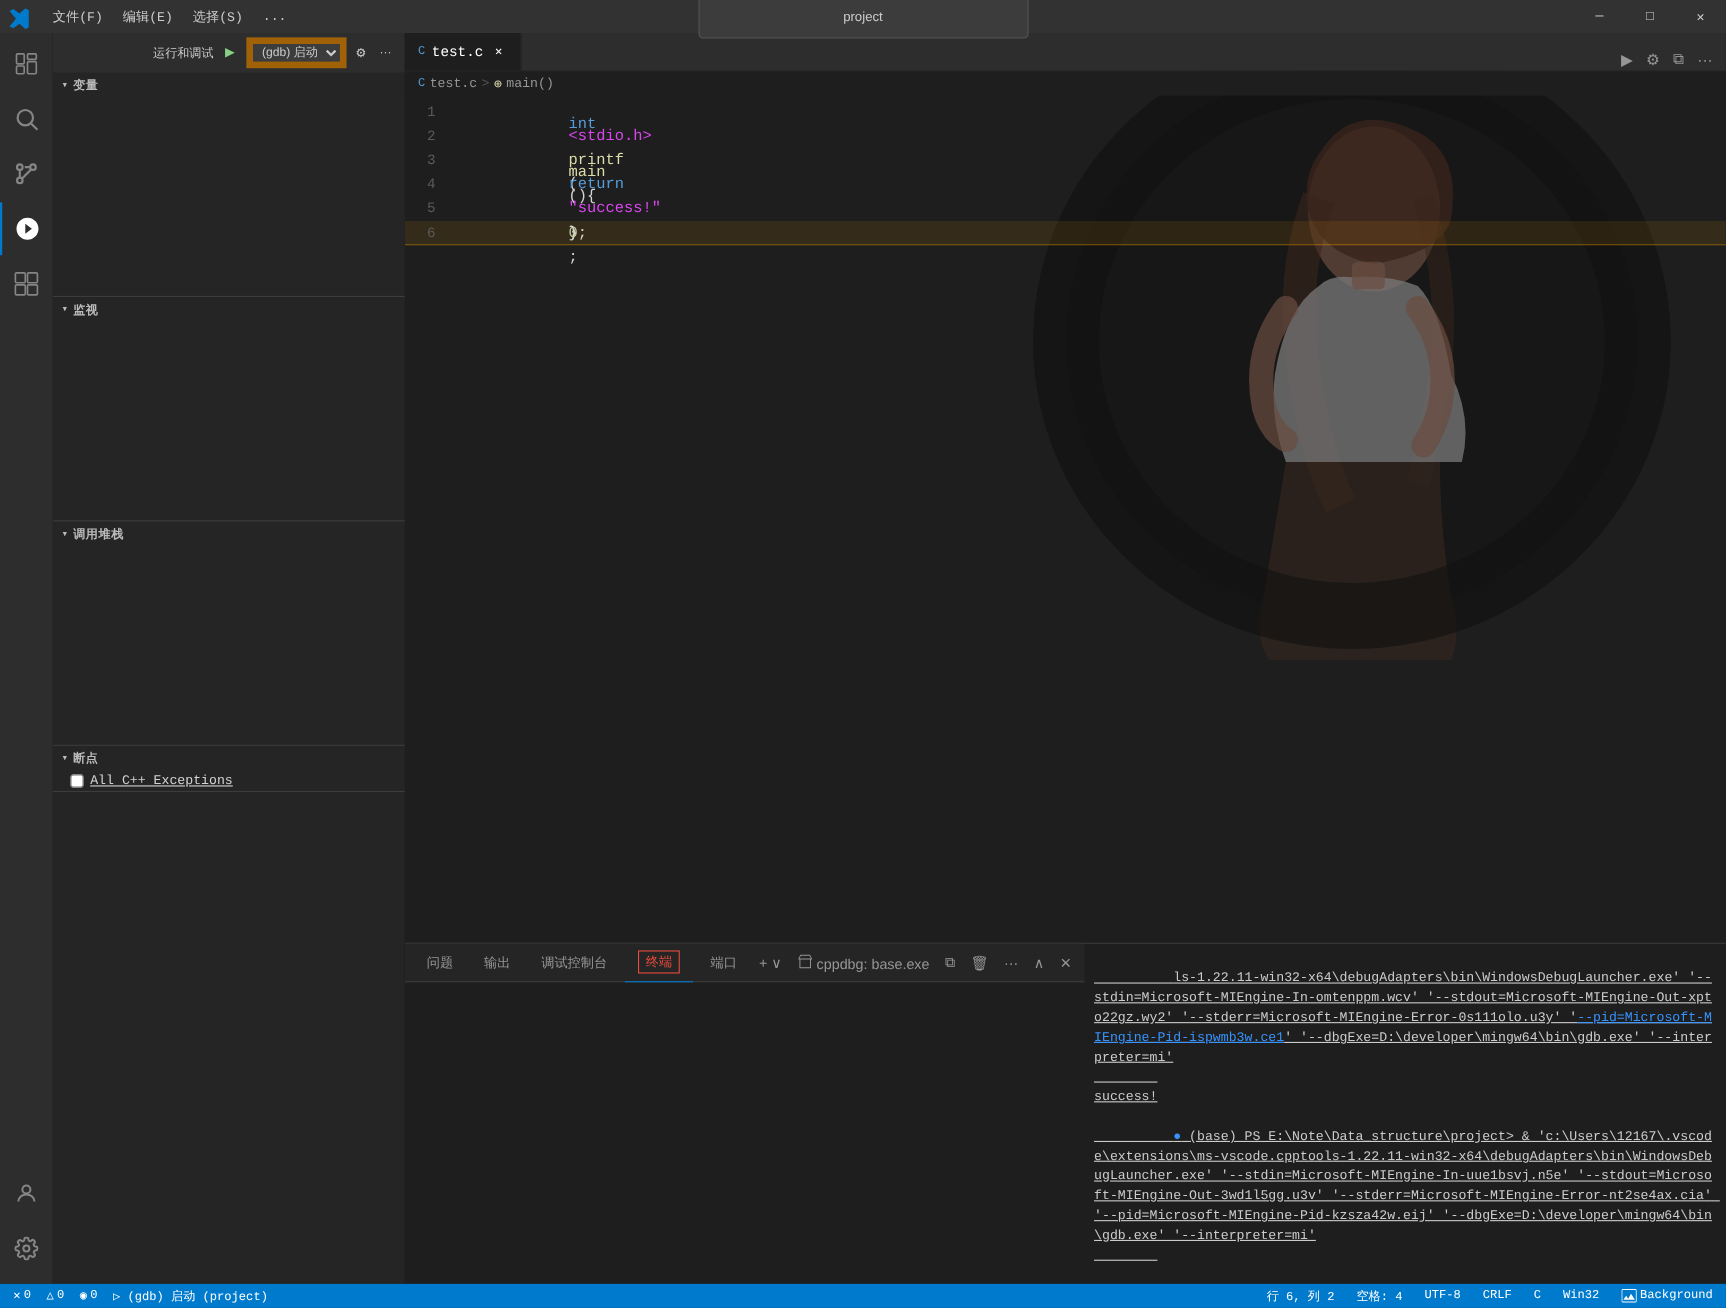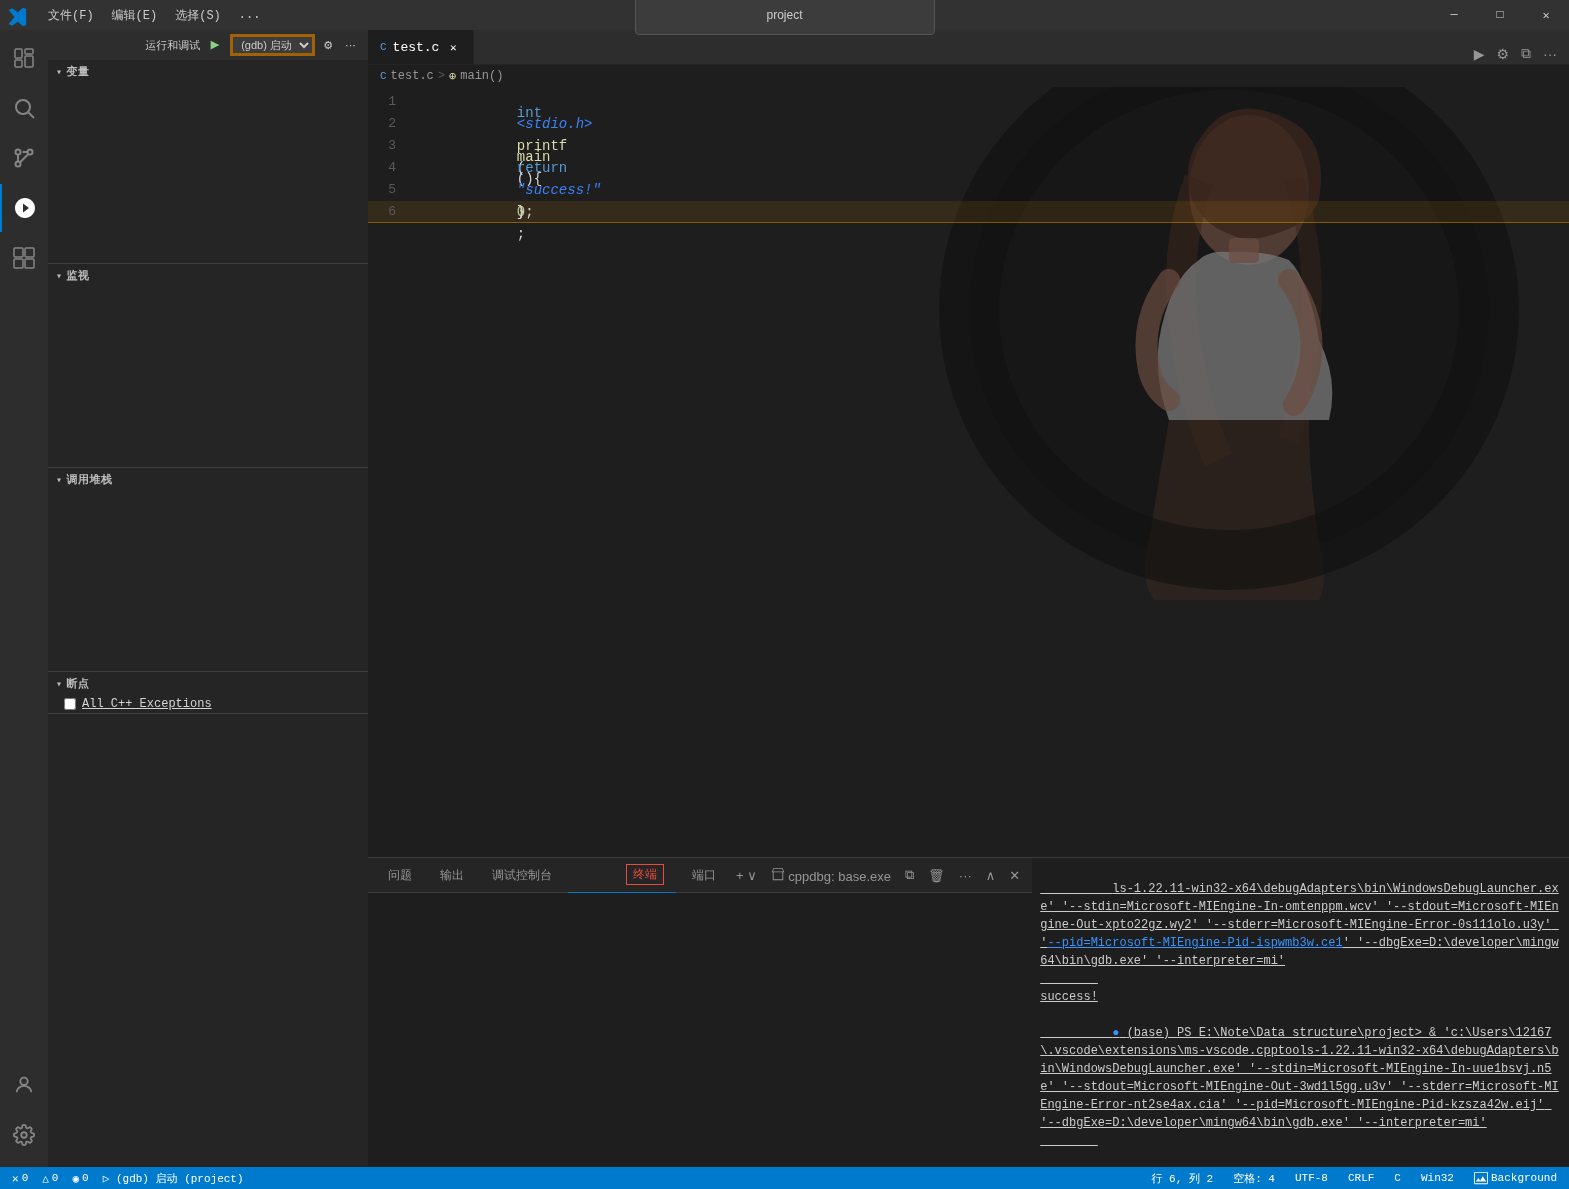--- a/index.html
+++ b/index.html
@@ -171,21 +171,21 @@
       color: #ccc;
       cursor: pointer;
       padding: 2px 4px;
       font-size: 11px;
       display: flex;
       align-items: center;
       gap: 3px;
     }
     .launch-select {
       background: #3c3c3c;
-      border: 3px solid #a16207;
+      border: 6px solid #a16207;
       color: #ccc;
       font-size: 11px;
       padding: 1px 4px;
       cursor: pointer;
     }
     .breakpoint-item {
       display: flex;
       align-items: center;
       padding: 2px 16px;
       font-size: 12px;
@@ -299,21 +299,21 @@
       font-size: 13px;
       flex-shrink: 0;
     }
     .line-content {
       padding-left: 8px;
       white-space: pre;
       font-size: 14px;
     }
     .kw-blue { color: #569cd6; }
     .kw-yellow { color: #dcdcaa; }
-    .kw-string { color: #3b82f6; font-style: italic; }
+    .kw-string { color: #d946ef; }
     .kw-include { color: #c586c0; }
     .kw-num { color: #b5cea8; }
     .kw-white { color: #d4d4d4; }
 
     
     .bottom-panel {
       height: 310px;
       background: #1e1e1e;
       border-top: 1px solid #3c3c3c;
       display: flex;
@@ -685,21 +685,21 @@
         <div class="panel-tab">
           <span>问题</span>
         </div>
         <div class="panel-tab">
           <span>输出</span>
         </div>
         <div class="panel-tab">
           <span>调试控制台</span>
         </div>
         <div class="panel-tab active">
-          <span class="panel-tab-active-box" style="padding: 1px 6px; border: 1px solid #e74c3c; margin-left: 46px;">终端</span>
+          <span class="panel-tab-active-box" style="padding: 1px 6px; border: 1px solid #e74c3c;">终端</span>
         </div>
         <div class="panel-tab">
           <span>端口</span>
         </div>
         <div class="panel-toolbar">
           <button class="panel-toolbar-btn">+ ∨</button>
           <button class="panel-toolbar-btn">
             <svg width="14" height="14" viewBox="0 0 16 16" fill="currentColor">
               <path d="M13 1H3L1 5v1h1v9h12V6h1V5zm0 13H3V6h10zm1-9H2V5l1.5-3h9L14 5z"></path>
             </svg>

